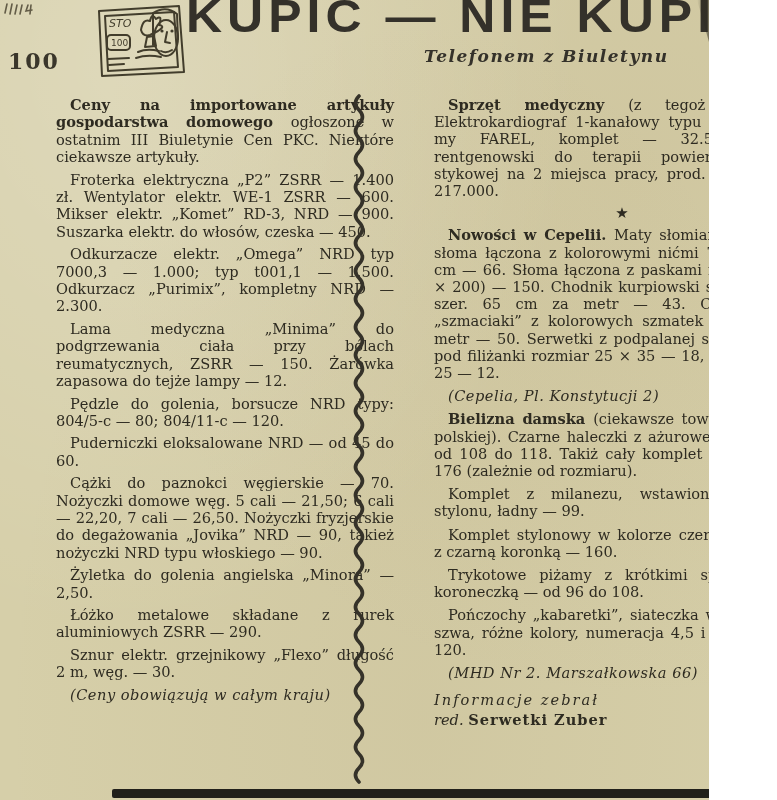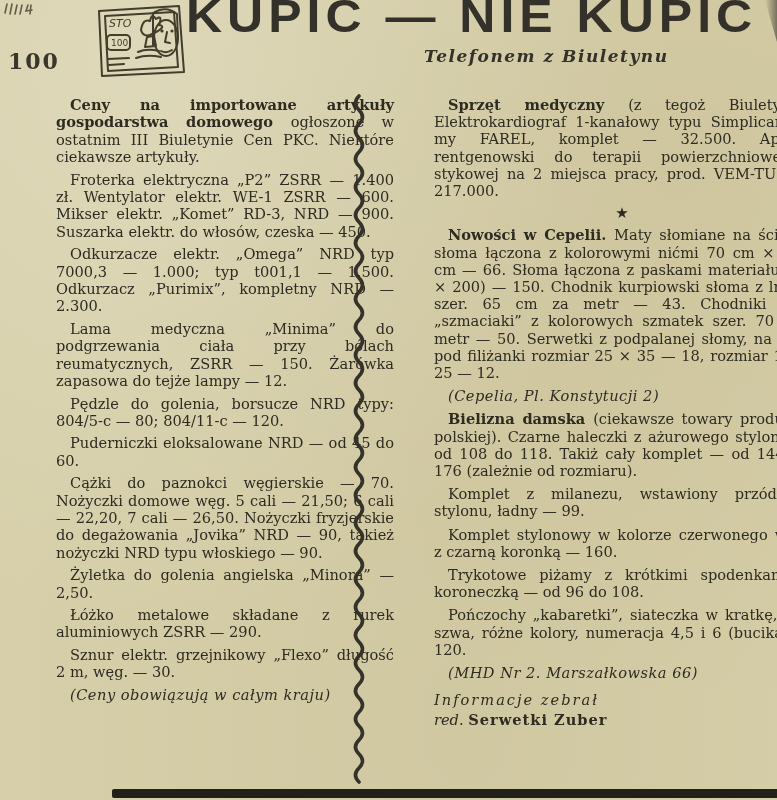--- a/index.html
+++ b/index.html
@@ -1,18 +1,18 @@
 <!DOCTYPE html>
 <html><head>
 <meta charset="utf-8">
 <style>
   html,body{margin:0;padding:0;}
   .page{
     position:relative;
-    width:777px;height:800px;
+    width:709px;height:800px;
     background:#d6cfa9;
     background-image:
       radial-gradient(ellipse at 18% 8%, rgba(255,255,255,0.20), transparent 55%),
       radial-gradient(ellipse at 90% 20%, rgba(150,125,80,0.10), transparent 60%),
       radial-gradient(ellipse at 60% 90%, rgba(140,115,70,0.08), transparent 70%);
     overflow:hidden;
     font-family:"DejaVu Serif", serif;
     color:#2e2b21;
   }
   .title{

